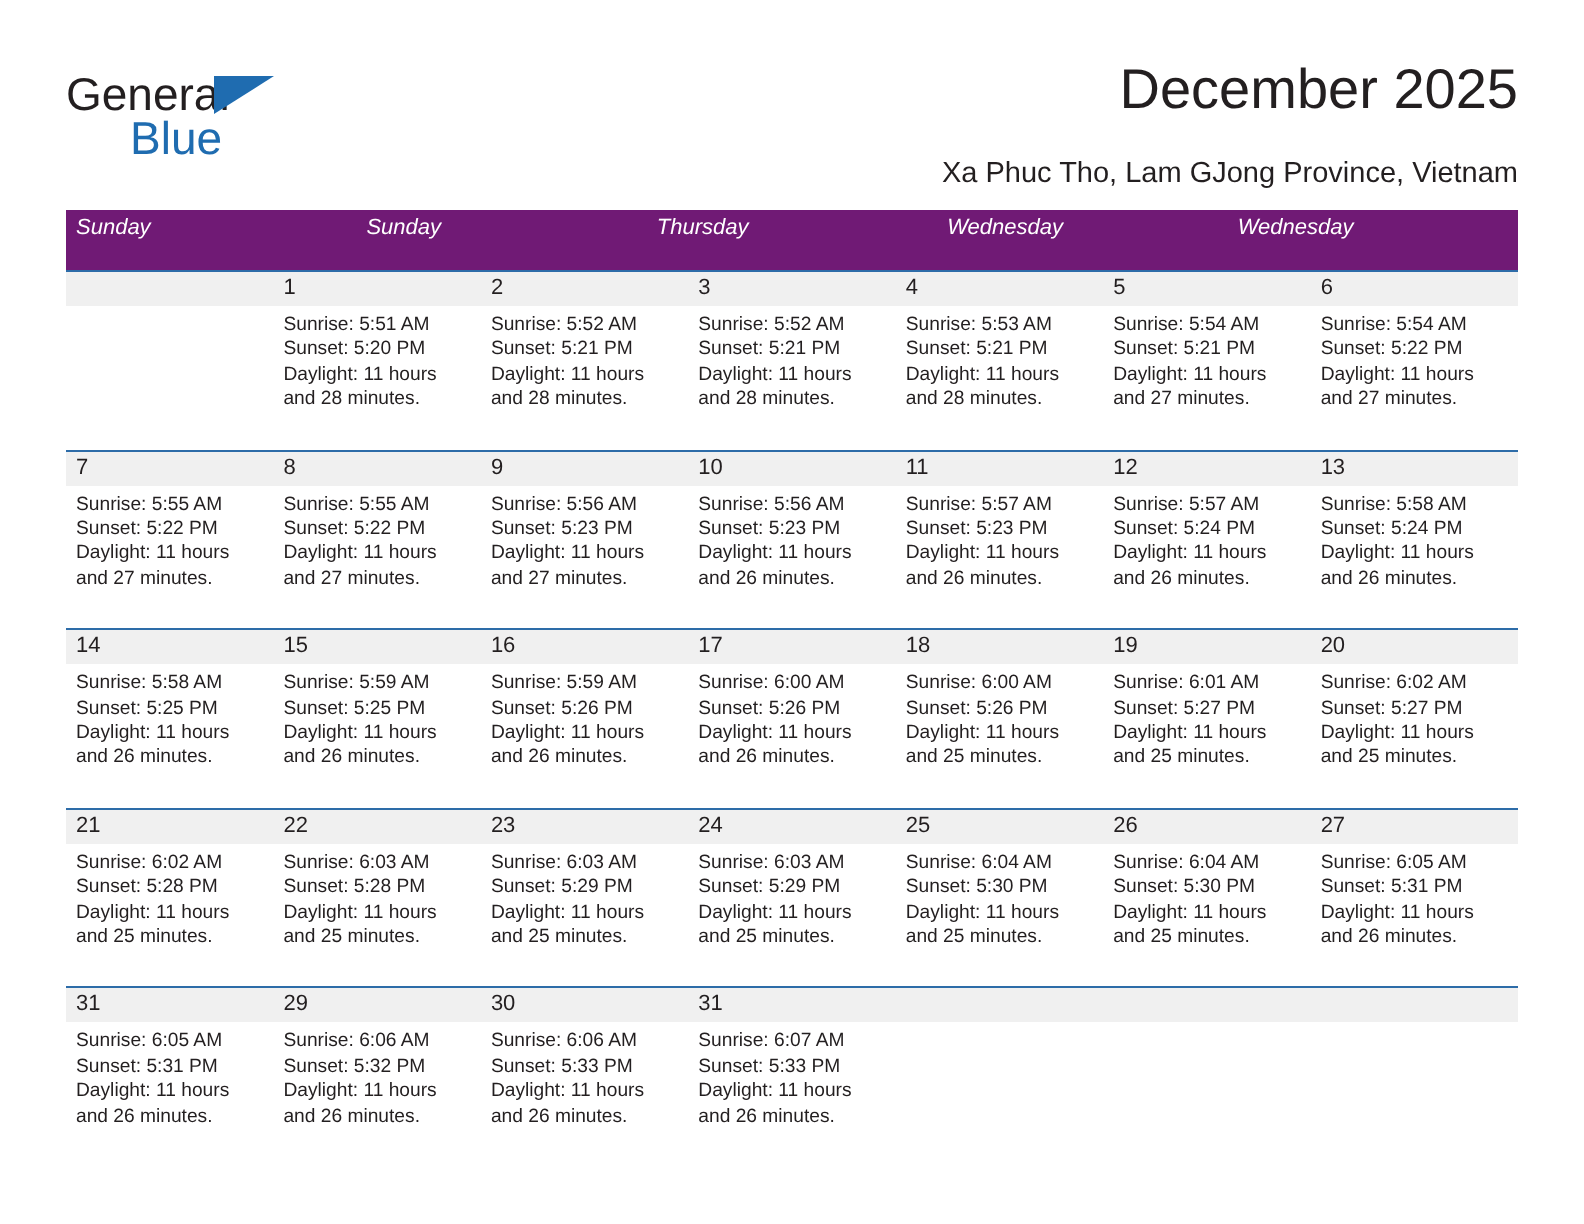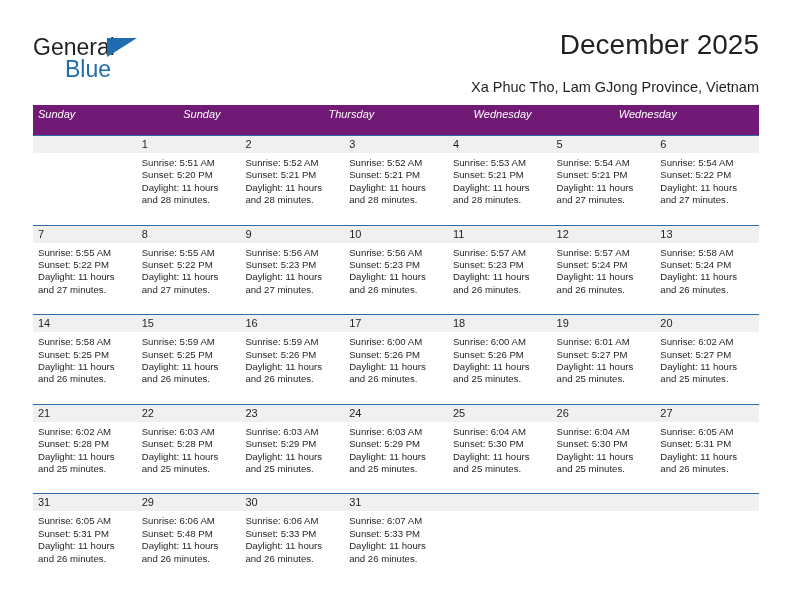--- a/index.html
+++ b/index.html
@@ -422,21 +422,21 @@
         <div class="day-info">
           <div>Sunrise: 6:05 AM</div>
           <div>Sunset: 5:31 PM</div>
           <div class="daylight">Daylight: 11 hours and 26 minutes.</div>
         </div>
       </div>
       <div class="day">
         <div class="day-num">29</div>
         <div class="day-info">
           <div>Sunrise: 6:06 AM</div>
-          <div>Sunset: 5:48 PM</div>
+          <div>Sunset: 5:32 PM</div>
           <div class="daylight">Daylight: 11 hours and 26 minutes.</div>
         </div>
       </div>
       <div class="day">
         <div class="day-num">30</div>
         <div class="day-info">
           <div>Sunrise: 6:06 AM</div>
           <div>Sunset: 5:33 PM</div>
           <div class="daylight">Daylight: 11 hours and 26 minutes.</div>
         </div>

